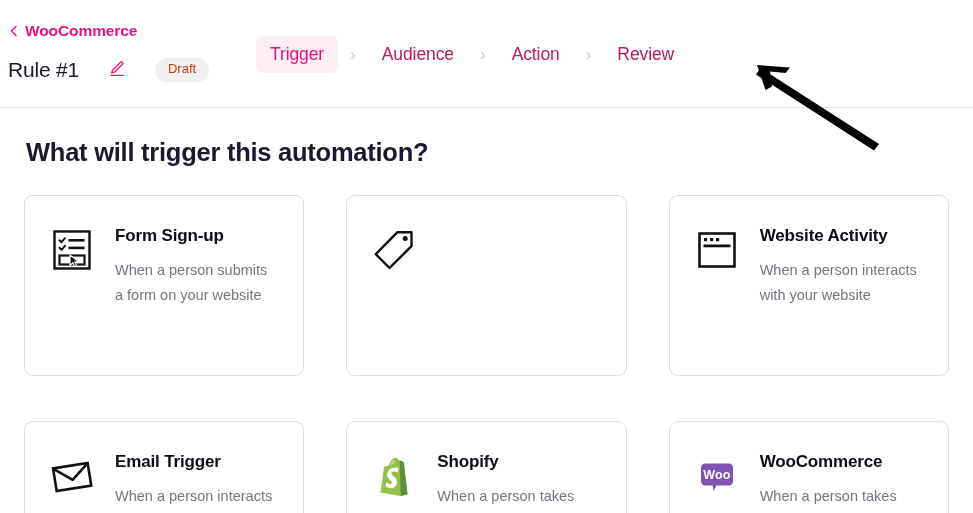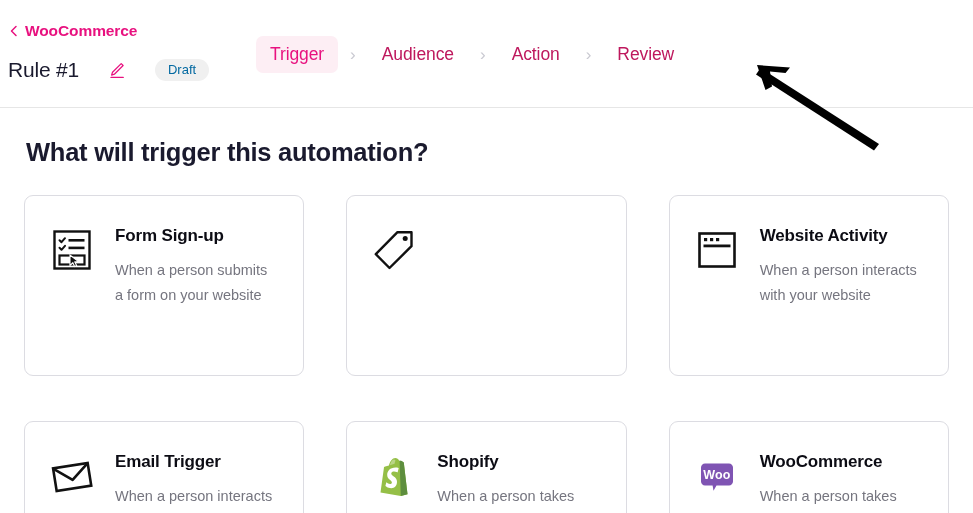--- a/index.html
+++ b/index.html
@@ -34,32 +34,32 @@
   .back-label {
     color: #e8117f;
     font-size: 15.5px;
     font-weight: bold;
     letter-spacing: -0.1px;
   }
 
   .rule-row {
     position: absolute;
     left: 8px; top: 58px;
-    display: flex; align-items: center; gap: 28px;
+    display: flex; gap: 28px;
   }
   .rule-title {
     font-size: 21px;
     color: #1a1a2e;
     font-weight: normal;
     letter-spacing: -0.2px;
   }
   .edit-icon { cursor: pointer; width: 20px; height: 20px; display:block; }
   .badge {
     background: #f0f0f0;
-    color: #0369a1;
+    color: #c2410c;
     border-radius: 12px;
     padding: 4px 13px 5px;
     font-size: 13px;
     line-height: 1;
   }
 
   
   .steps {
     position: absolute;
     left: 256px; top: 36px;

